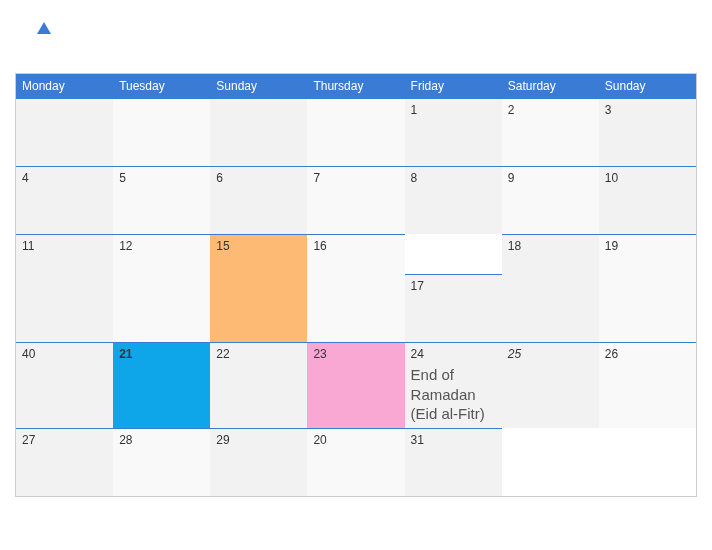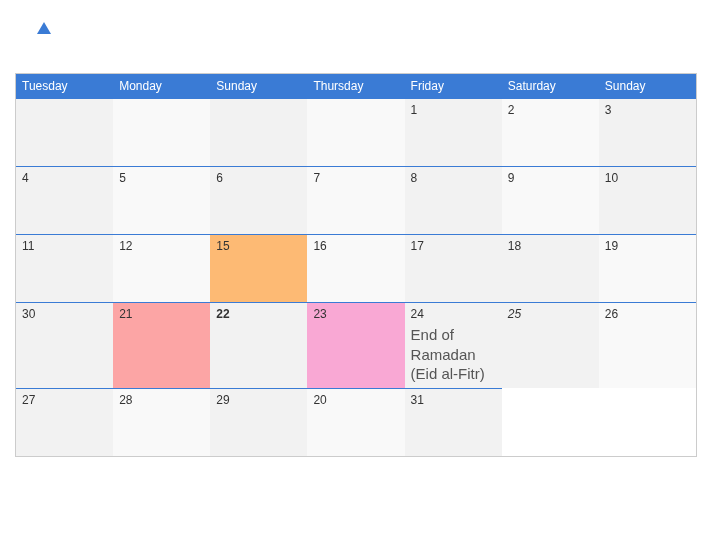--- a/index.html
+++ b/index.html
@@ -133,22 +133,22 @@
     </div>
   </div>
 
   <h1 class="header-title"></h1>
 
   <div class="header-country"></div>
 </div>
 
 <div class="calendar-wrapper">
   <div class="day-headers">
-  <div class="day-header">Tuesday</div>
-      <div class="day-header">Monday</div>
+  <div class="day-header">Monday</div>
+      <div class="day-header">Tuesday</div>
       <div class="day-header">Sunday</div>
       <div class="day-header">Thursday</div>
       <div class="day-header">Friday</div>
       <div class="day-header">Saturday</div>
       <div class="day-header">Sunday</div>
     </div>
   <div class="calendar-grid">
   <div class="cal-cell empty" style="background: rgb(242, 242, 242);"></div>
       <div class="cal-cell empty" style="background: rgb(249, 249, 249);"></div>
       <div class="cal-cell empty" style="background: rgb(242, 242, 242);"></div>
@@ -188,36 +188,36 @@
       </div>
       <div class="cal-cell" style="background: rgb(249, 249, 249);">
         <span class="cell-date">12</span>
       </div>
       <div class="cal-cell" style="background: #fdba74;">
         <span class="cell-date">15</span>
       </div>
       <div class="cal-cell" style="background: rgb(249, 249, 249);">
         <span class="cell-date">16</span>
       </div>
-      <div class="cal-cell" style="background: rgb(242, 242, 242);">
+      <div class="cal-cell" style="background: rgb(242, 242, 242); margin-top: 40px;">
         <span class="cell-date">17</span>
       </div>
       <div class="cal-cell" style="background: rgb(242, 242, 242);">
         <span class="cell-date">18</span>
       </div>
       <div class="cal-cell" style="background: rgb(249, 249, 249);">
         <span class="cell-date">19</span>
       </div>
       <div class="cal-cell" style="background: rgb(242, 242, 242);">
-        <span class="cell-date">30</span>
-      </div>
-      <div class="cal-cell" style="background: #fca5a5;">
+        <span class="cell-date">40</span>
+      </div>
+      <div class="cal-cell" style="background: #0ea5e9; font-weight: bold;">
         <span class="cell-date">21</span>
       </div>
-      <div class="cal-cell" style="background: rgb(242, 242, 242); font-weight: bold;">
+      <div class="cal-cell" style="background: rgb(242, 242, 242);">
         <span class="cell-date">22</span>
       </div>
       <div class="cal-cell" style="background: #f9a8d4;">
         <span class="cell-date">23</span>
       </div>
       <div class="cal-cell" style="background: rgb(242, 242, 242);">
         <span class="cell-date">24</span>
         <div class="cell-event">End of Ramadan
 (Eid al-Fitr)</div>
       </div>

